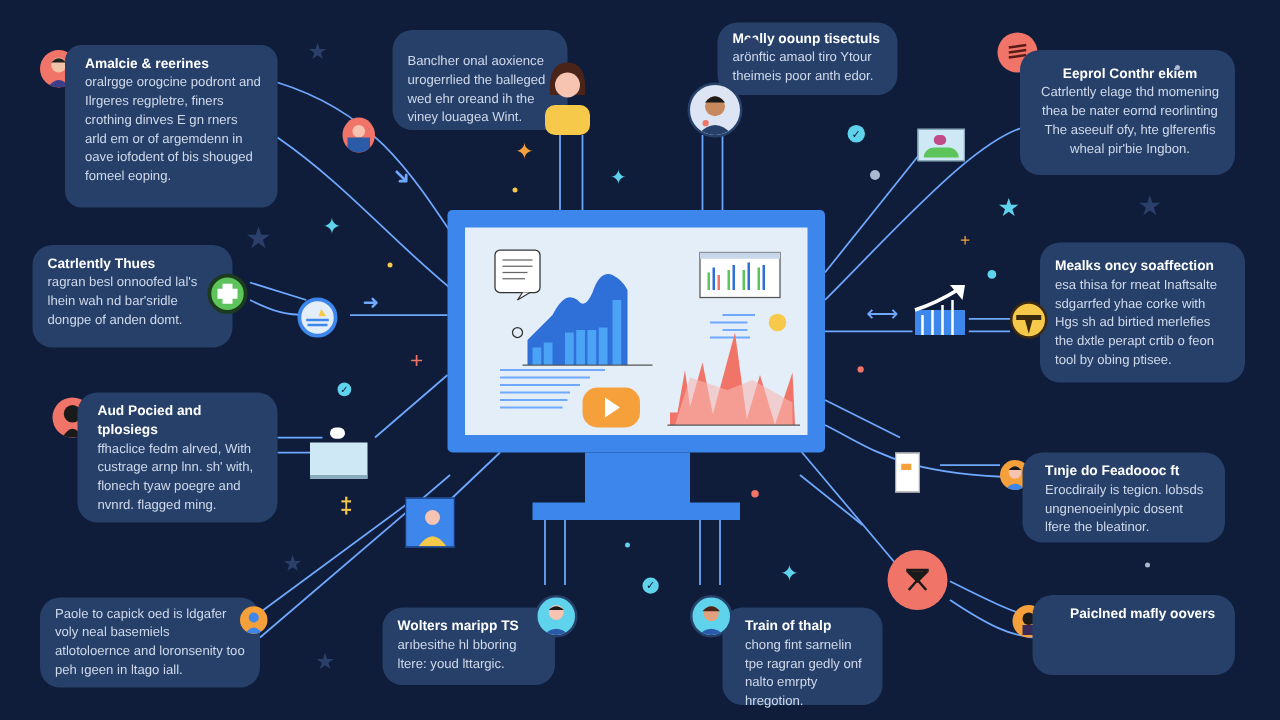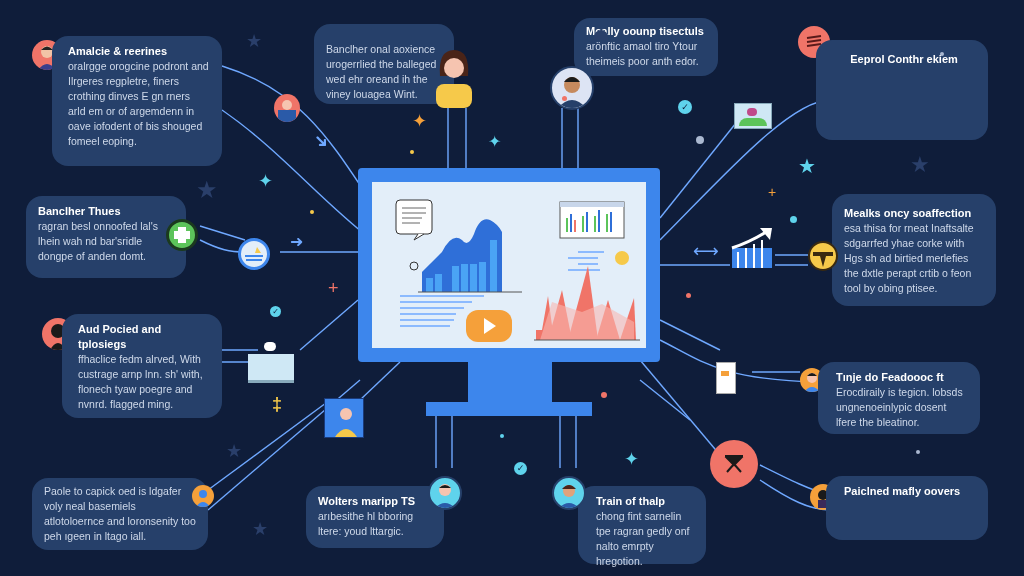--- a/index.html
+++ b/index.html
@@ -57,27 +57,27 @@
     <path d="M640 380 L690 420"></path>
   </svg>
 
   <div class="avatar" style="left:32px;top:40px;width:30px;height:30px;background:#f07468;">
     <svg width="30" height="30" viewBox="0 0 30 30">
         <circle cx="15" cy="12" r="6" fill="#f2c3a6"></circle>
         <path d="M9 10 Q15 3 21 10" fill="#222"></path>
         <path d="M6 30 Q15 18 24 30" fill="#3a3f8c"></path>
       </svg>
   </div>
-  <div class="card" style="left:52px;top:36px;width:170px;height:130px;padding-left:16px;">
+  <div class="card" style="left:52px;top:36px;width:170px;height:130px;padding-left:16px;border-radius:13px;">
     <span class="title">Amalcie &amp; reerines</span>
     <span class="body">oralrgge orogcine podront and Ilrgeres regpletre, finers crothing dinves E gn rners arld em or of argemdenn in oave iofodent of bis shouged fomeel eoping.</span>
   </div>
 
   <div class="card" style="left:26px;top:196px;width:160px;height:82px;">
-    <span class="title">Banclher Thues</span>
+    <span class="title">Catrlently Thues</span>
     <span class="body">ragran besl onnoofed lal's lhein wah nd bar'sridle dongpe of anden domt.</span>
   </div>
   <div class="avatar" style="left:166px;top:219px;width:32px;height:32px;background:#5cc45a;border:3px solid #1b3a1e;">
     <svg width="26" height="26" viewBox="0 0 26 26">
         <rect x="9" y="5" width="8" height="16" fill="#fff"></rect>
         <rect x="5" y="9" width="16" height="8" fill="#fff"></rect>
       </svg>
   </div>
 
   <div class="avatar" style="left:42px;top:318px;width:32px;height:32px;background:#f07468;">
@@ -126,20 +126,21 @@
 
   <div class="avatar" style="left:798px;top:26px;width:32px;height:32px;background:#f07468;">
     <svg width="32" height="32" viewBox="0 0 32 32" stroke="#5a1a1a" stroke-width="2">
         <line x1="9" y1="12" x2="23" y2="10"></line>
         <line x1="9" y1="16" x2="23" y2="14"></line>
         <line x1="9" y1="20" x2="23" y2="18"></line>
       </svg>
   </div>
   <div class="card" style="left:816px;top:40px;width:172px;height:100px;padding-left:16px;padding-top:12px;text-align:center;">
     <span class="title">Eeprol Conthr ekiem</span>
+    <span class="body">Catrlently elage thd momening thea be nater eornd reorlinting The aseeulf ofy, hte glferenfis wheal pir'bie Ingbon.</span>
   </div>
 
   <div class="card" style="left:832px;top:194px;width:164px;height:112px;padding-top:12px;">
     <span class="title">Mealks oncy soaffection</span>
     <span class="body">esa thisa for rneat Inaftsalte sdgarrfed yhae corke with Hgs sh ad birtied merlefies the dxtle perapt crtib o feon tool by obing ptisee.</span>
   </div>
   <div class="avatar" style="left:808px;top:241px;width:30px;height:30px;background:#f6c94a;border:2px solid #3a2a10;">
     <svg width="26" height="26" viewBox="0 0 26 26">
         <rect x="3" y="9" width="20" height="4" fill="#3a2a10"></rect>
         <path d="M10 13 L13 24 L16 13 Z" fill="#3a2a10"></path>
@@ -157,21 +158,21 @@
     <span class="title">Tınje do Feadoooc ft</span>
     <span class="body">Erocdiraily is tegicn. lobsds ungnenoeinlypic dosent lfere the bleatinor.</span>
   </div>
 
   <div class="avatar" style="left:810px;top:484px;width:26px;height:26px;background:#f5a03a;">
     <svg width="26" height="26" viewBox="0 0 26 26">
         <circle cx="13" cy="11" r="5" fill="#1a1a1a"></circle>
         <rect x="8" y="16" width="10" height="8" fill="#3a2a5a"></rect>
       </svg>
   </div>
-  <div class="card" style="left:826px;top:476px;width:162px;height:64px;padding-left:18px;padding-top:8px;">
+  <div class="card" style="left:826px;top:476px;width:162px;height:64px;padding-left:30px;padding-top:8px;">
     <span class="title">Paiclned mafly oovers</span>
   </div>
   <div class="avatar" style="left:710px;top:440px;width:48px;height:48px;background:#f07468;">
     <svg width="48" height="48" viewBox="0 0 48 48" stroke="#1a1a1a" stroke-width="2" fill="none">
         <line x1="15" y1="16" x2="33" y2="16"></line>
         <path d="M17 16 L31 32 M31 16 L17 32"></path>
         <path d="M17 18 L31 18 L24 25 Z" fill="#1a1a1a"></path>
       </svg>
   </div>
 

